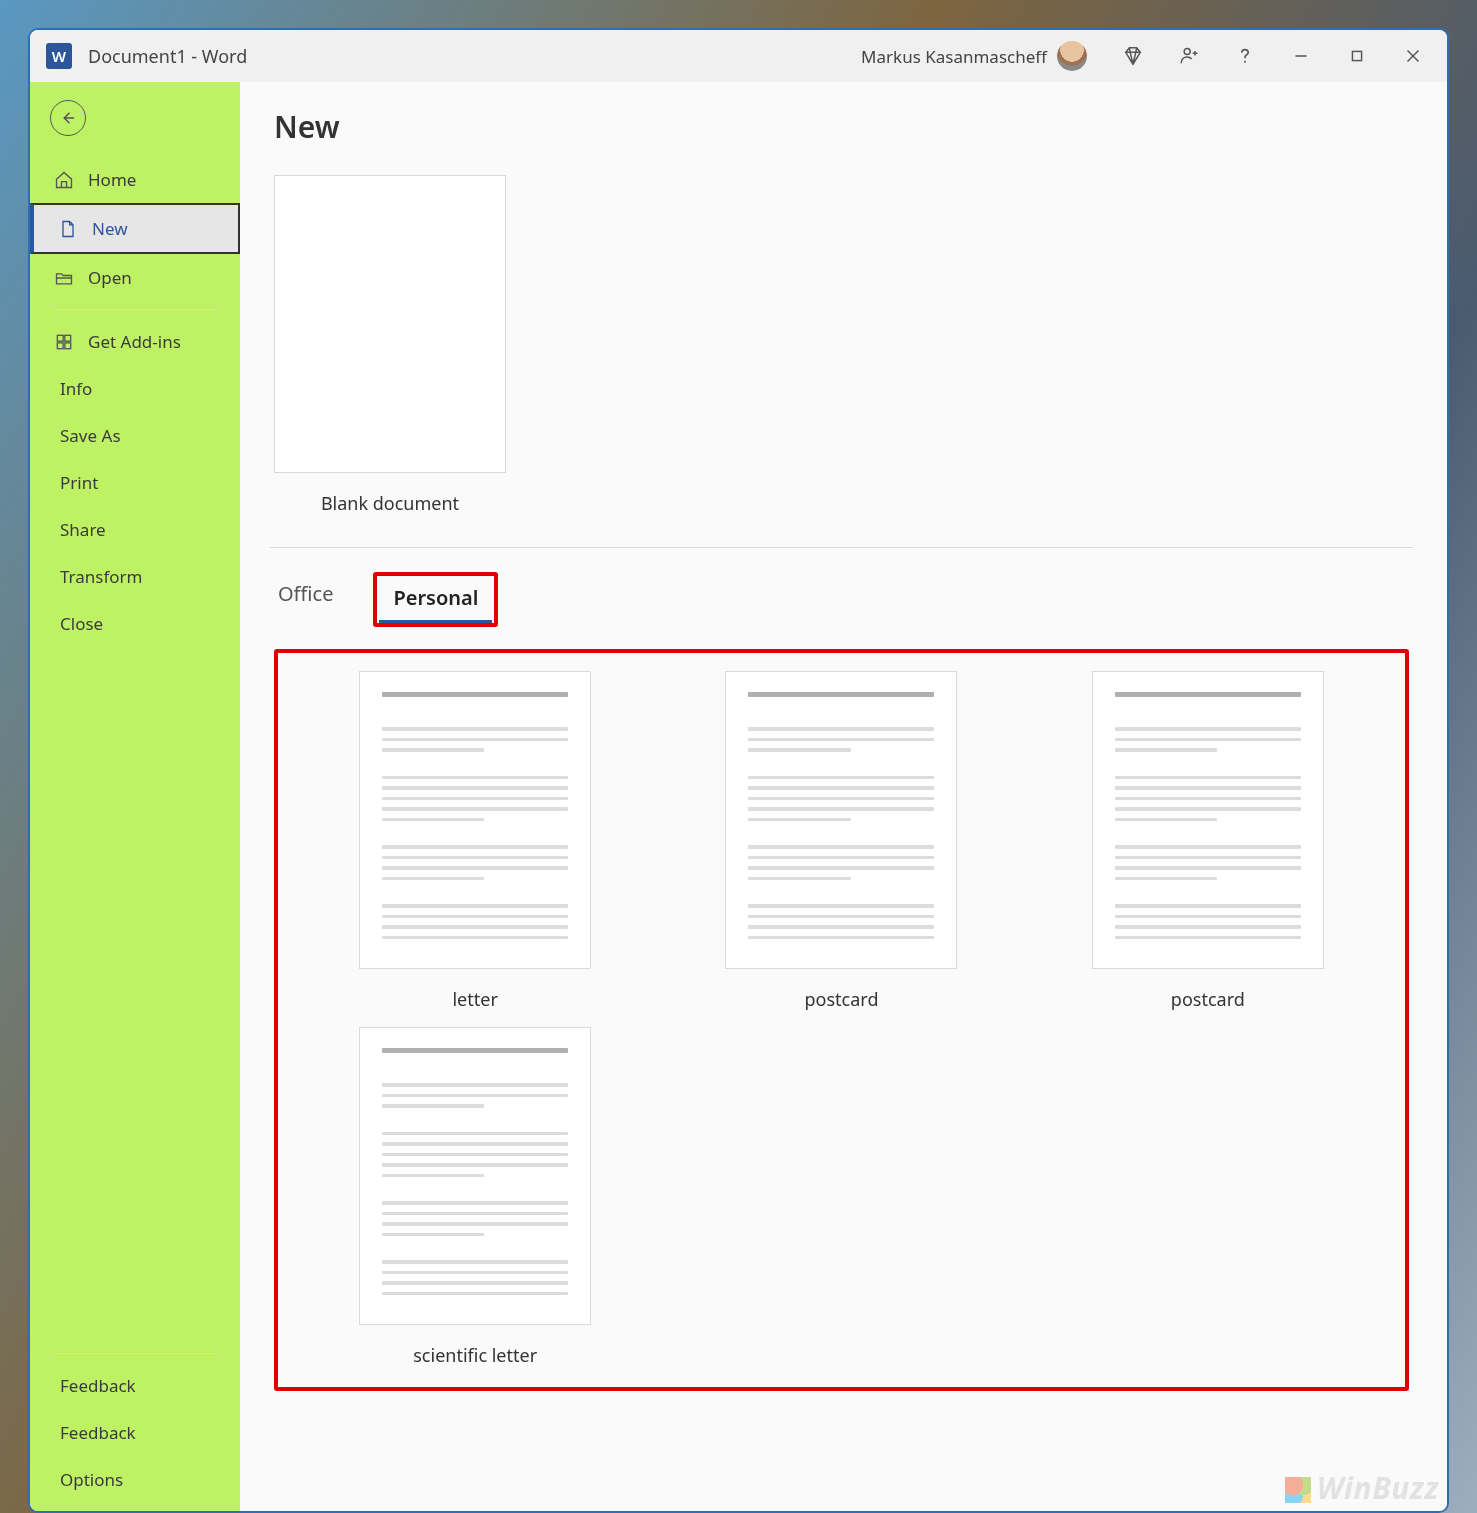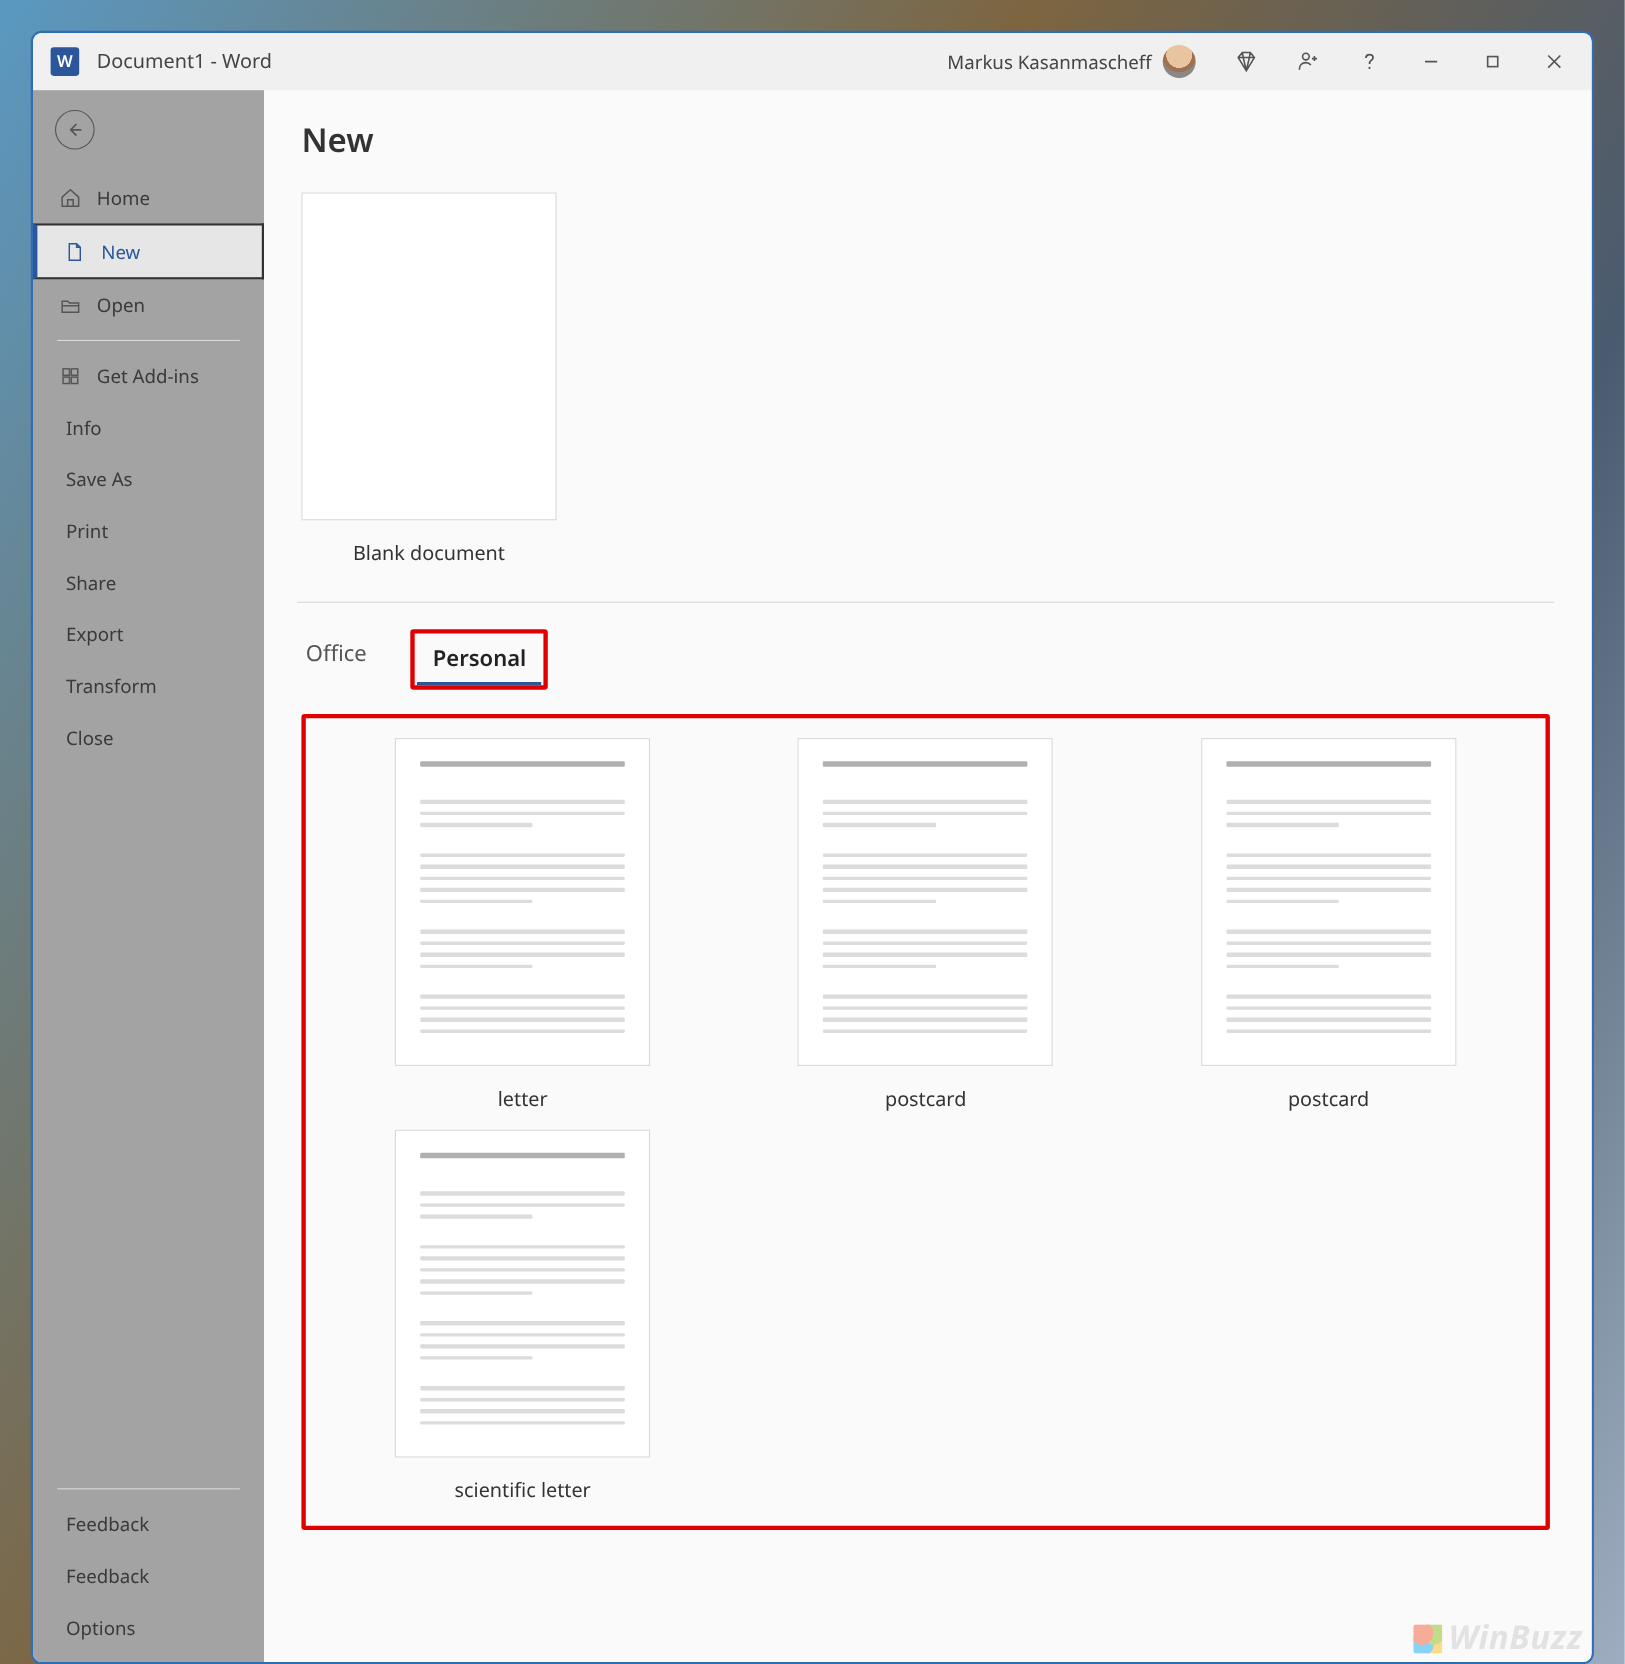--- a/index.html
+++ b/index.html
@@ -58,21 +58,21 @@
   .title-btn svg { width: 22px; height: 22px; }
 
   
   .body {
     flex: 1;
     display: flex;
     min-height: 0;
   }
   .sidebar {
     width: 210px;
-    background: #a3a3a3;
+    background: #bef264;
     display: flex;
     flex-direction: column;
     padding-top: 10px;
     flex: 0 0 auto;
   }
   .back-btn {
     width: 36px; height: 36px;
     border: 1.5px solid #555;
     border-radius: 50%;
     margin: 8px 0 20px 20px;
@@ -287,23 +287,20 @@
       <div class="nav-subitem">
           <span>Save As</span>
         </div>
       <div class="nav-subitem">
           <span>Print</span>
         </div>
       <div class="nav-subitem">
           <span>Share</span>
         </div>
       <div class="nav-subitem">
-          <span>Export</span>
-        </div>
-      <div class="nav-subitem">
           <span>Transform</span>
         </div>
       <div class="nav-subitem">
           <span>Close</span>
         </div>
 
       <div class="sidebar-bottom">
         <div class="divider"></div>
         <div class="nav-subitem">
             <span>Feedback</span>

